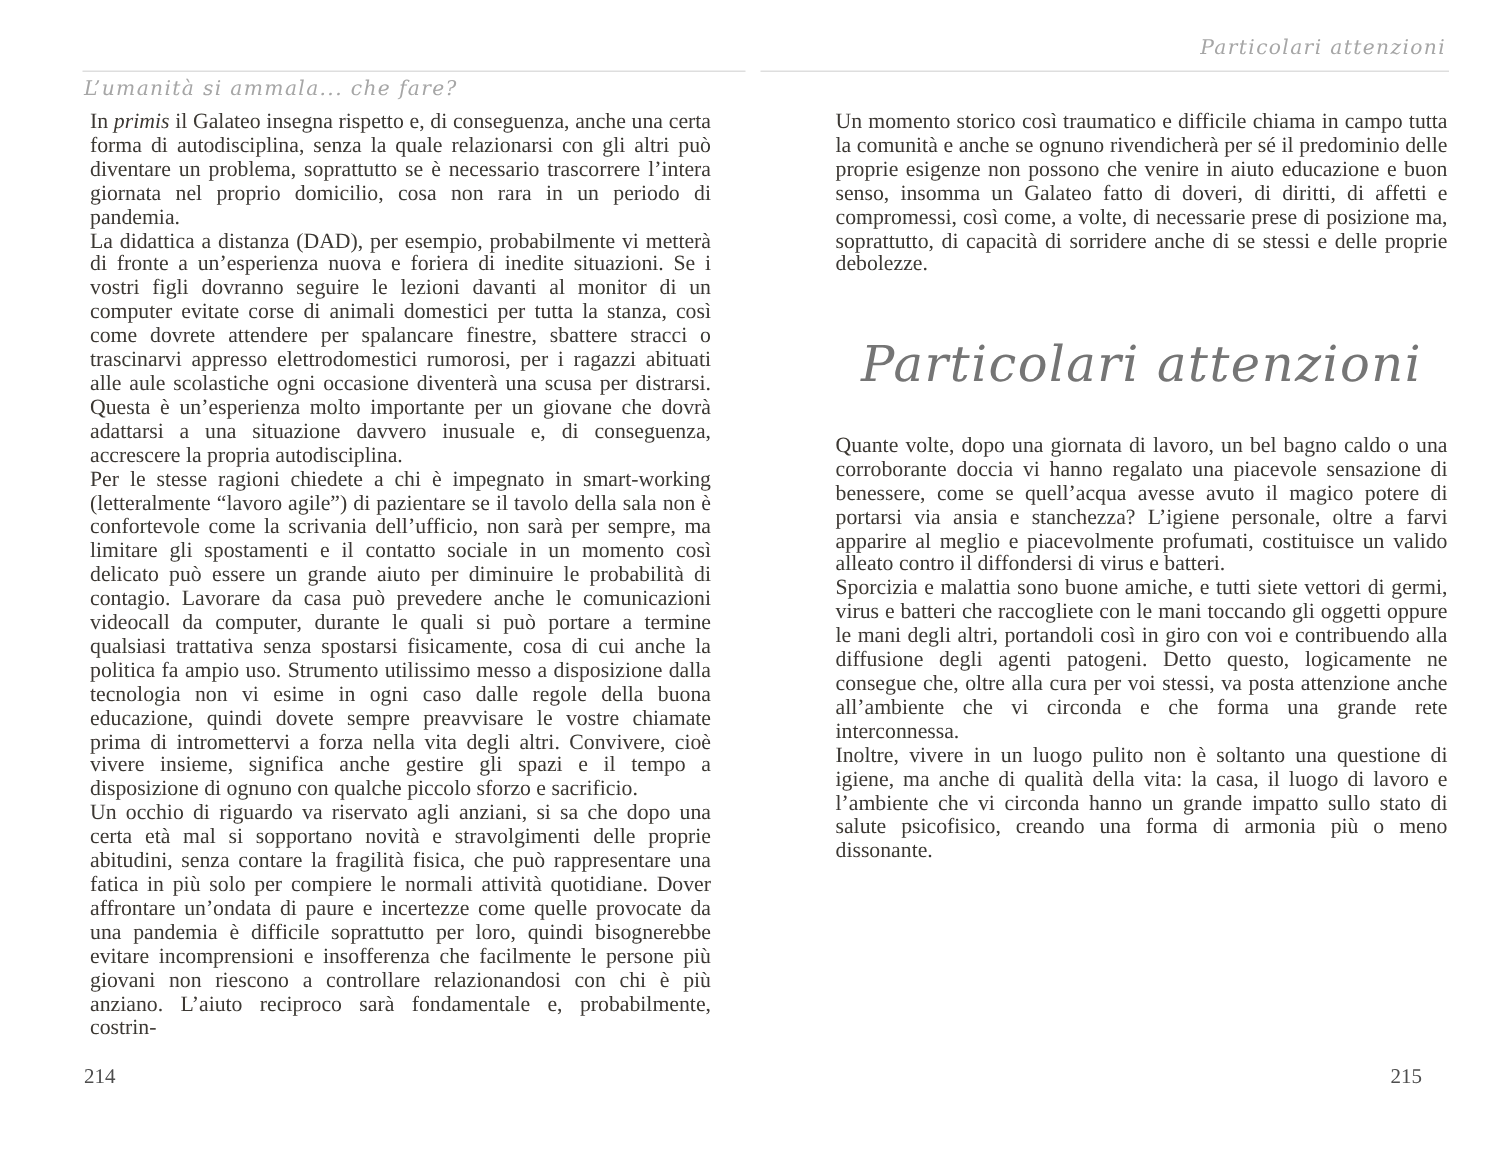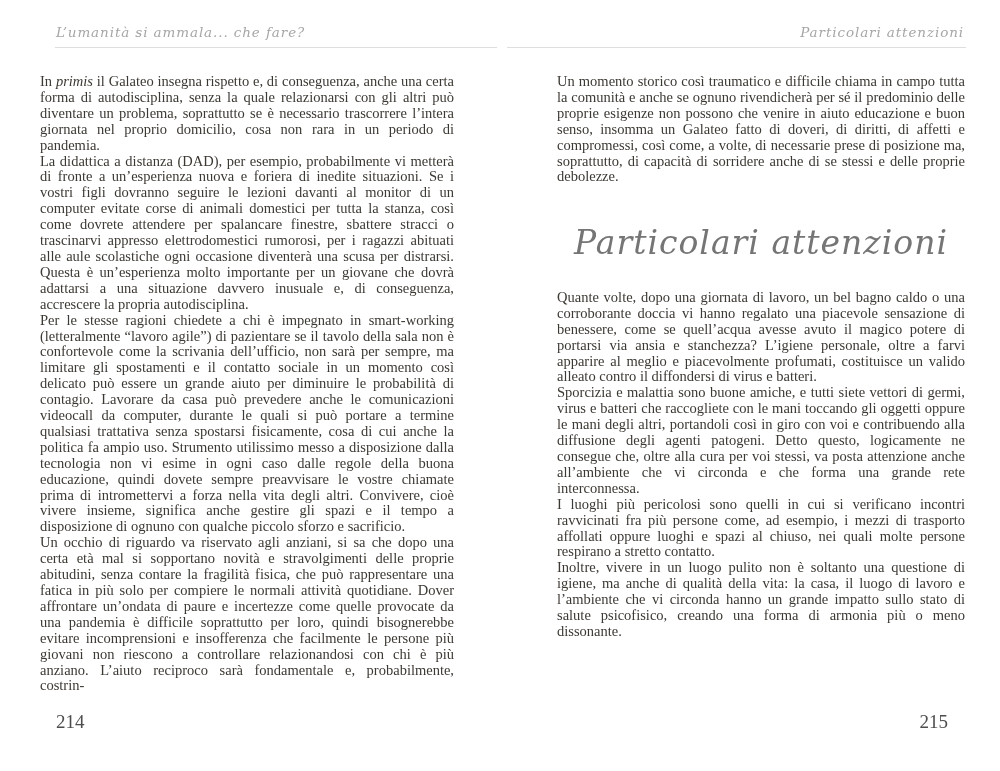--- a/index.html
+++ b/index.html
@@ -17,62 +17,62 @@
   .running-head {
     position: absolute;
     top: 24px;
     font-family: "DejaVu Serif", serif;
     font-style: italic;
     font-size: 13.5px;
     color: #a6a6a6;
     letter-spacing: 0.9px;
     white-space: nowrap;
   }
-  .running-head-left  { left: 56px; }
+  .running-head-left  { left: 56px; margin-top: 27px; }
   .running-head-right { right: 36px; }
   .head-rule {
     position: absolute;
     top: 47px;
     height: 1px;
     background: #dedede;
   }
   .head-rule-left  { left: 55px;  width: 442px; }
   .head-rule-right { left: 507px; width: 459px; }
 
   .page-body {
     position: absolute;
     top: 74px;
     text-align: justify;
     font-size: 14.5px;
     line-height: 15.9px;
     color: #3c3833;
     hyphens: auto;
     -webkit-hyphens: auto;
   }
-  .page-body-left  { left: 40px;  width: 414px; }
+  .page-body-left  { left: 60px;  width: 414px; }
   .page-body-right { left: 557px; width: 408px; }
   .para { margin: 0; }
   .para em { font-style: italic; }
 
   .chapter-title {
     font-family: "DejaVu Serif", serif;
     font-style: italic;
     font-weight: normal;
     font-size: 33px;
     line-height: 1.2;
     color: #757575;
     text-align: center;
     letter-spacing: 1px;
     margin: 38px 0 27px 0;
   }
 
   .page-number {
     position: absolute;
     top: 711px;
-    font-size: 19px;
+    font-size: 14px;
     color: #4d4d4d;
     text-align: center;
   }
   .page-number-left  { left: 56px; }
   .page-number-right { right: 52px; }
 </style>
 </head>
 <body>
 
 <div class="spread">
@@ -89,21 +89,20 @@
     <p class="para">La didattica a distanza (DAD), per esempio, probabilmente vi metterà di fronte a un’esperienza nuova e foriera di inedite situazioni. Se i vostri figli dovranno seguire le lezioni davanti al monitor di un computer evitate corse di animali domestici per tutta la stanza, così come dovrete attendere per spalancare finestre, sbattere stracci o trascinarvi appresso elettrodomestici rumorosi, per i ragazzi abituati alle aule scolastiche ogni occasione diventerà una scusa per distrarsi. Questa è un’esperienza molto importante per un giovane che dovrà adattarsi a una situazione davvero inusuale e, di conseguenza, accrescere la propria autodisciplina.</p>
     <p class="para">Per le stesse ragioni chiedete a chi è impegnato in smart-working (letteralmente “lavoro agile”) di pazientare se il tavolo della sala non è confortevole come la scrivania dell’ufficio, non sarà per sempre, ma limitare gli spostamenti e il contatto sociale in un momento così delicato può essere un grande aiuto per diminuire le probabilità di contagio. Lavorare da casa può prevedere anche le comunicazioni videocall da computer, durante le quali si può portare a termine qualsiasi trattativa senza spostarsi fisicamente, cosa di cui anche la politica fa ampio uso. Strumento utilissimo messo a disposizione dalla tecnologia non vi esime in ogni caso dalle regole della buona educazione, quindi dovete sempre preavvisare le vostre chiamate prima di intromettervi a forza nella vita degli altri. Convivere, cioè vivere insieme, significa anche gestire gli spazi e il tempo a disposizione di ognuno con qualche piccolo sforzo e sacrificio.</p>
     <p class="para">Un occhio di riguardo va riservato agli anziani, si sa che dopo una certa età mal si sopportano novità e stravolgimenti delle proprie abitudini, senza contare la fragilità fisica, che può rappresentare una fatica in più solo per compiere le normali attività quotidiane. Dover affrontare un’ondata di paure e incertezze come quelle provocate da una pandemia è difficile soprattutto per loro, quindi bisognerebbe evitare incomprensioni e insofferenza che facilmente le persone più giovani non riescono a controllare relazionandosi con chi è più anziano. L’aiuto reciproco sarà fondamentale e, probabilmente, costrin-</p>
   </div>
 
   <div class="page-body page-body-right">
     <p class="para">Un momento storico così traumatico e difficile chiama in campo tutta la comunità e anche se ognuno rivendicherà per sé il predominio delle proprie esigenze non possono che venire in aiuto educazione e buon senso, insomma un Galateo fatto di doveri, di diritti, di affetti e compromessi, così come, a volte, di necessarie prese di posizione ma, soprattutto, di capacità di sorridere anche di se stessi e delle proprie debolezze.</p>
     <h2 class="chapter-title">Particolari attenzioni</h2>
     <p class="para">Quante volte, dopo una giornata di lavoro, un bel bagno caldo o una corroborante doccia vi hanno regalato una piacevole sensazione di benessere, come se quell’acqua avesse avuto il magico potere di portarsi via ansia e stanchezza? L’igiene personale, oltre a farvi apparire al meglio e piacevolmente profumati, costituisce un valido alleato contro il diffondersi di virus e batteri.</p>
     <p class="para">Sporcizia e malattia sono buone amiche, e tutti siete vettori di germi, virus e batteri che raccogliete con le mani toccando gli oggetti oppure le mani degli altri, portandoli così in giro con voi e contribuendo alla diffusione degli agenti patogeni. Detto questo, logicamente ne consegue che, oltre alla cura per voi stessi, va posta attenzione anche all’ambiente che vi circonda e che forma una grande rete interconnessa.</p>
-    <p class="para">I luoghi più pericolosi sono quelli in cui si verificano incontri ravvicinati fra più persone come, ad esempio, i mezzi di trasporto affollati oppure luoghi e spazi al chiuso, nei quali molte persone respirano a stretto contatto.</p>
     <p class="para">Inoltre, vivere in un luogo pulito non è soltanto una questione di igiene, ma anche di qualità della vita: la casa, il luogo di lavoro e l’ambiente che vi circonda hanno un grande impatto sullo stato di salute psicofisico, creando una forma di armonia più o meno dissonante.</p>
   </div>
 
   <div class="page-number page-number-left">214</div>
 
   <div class="page-number page-number-right">215</div>
 
 </div>
 
 </body></html>

